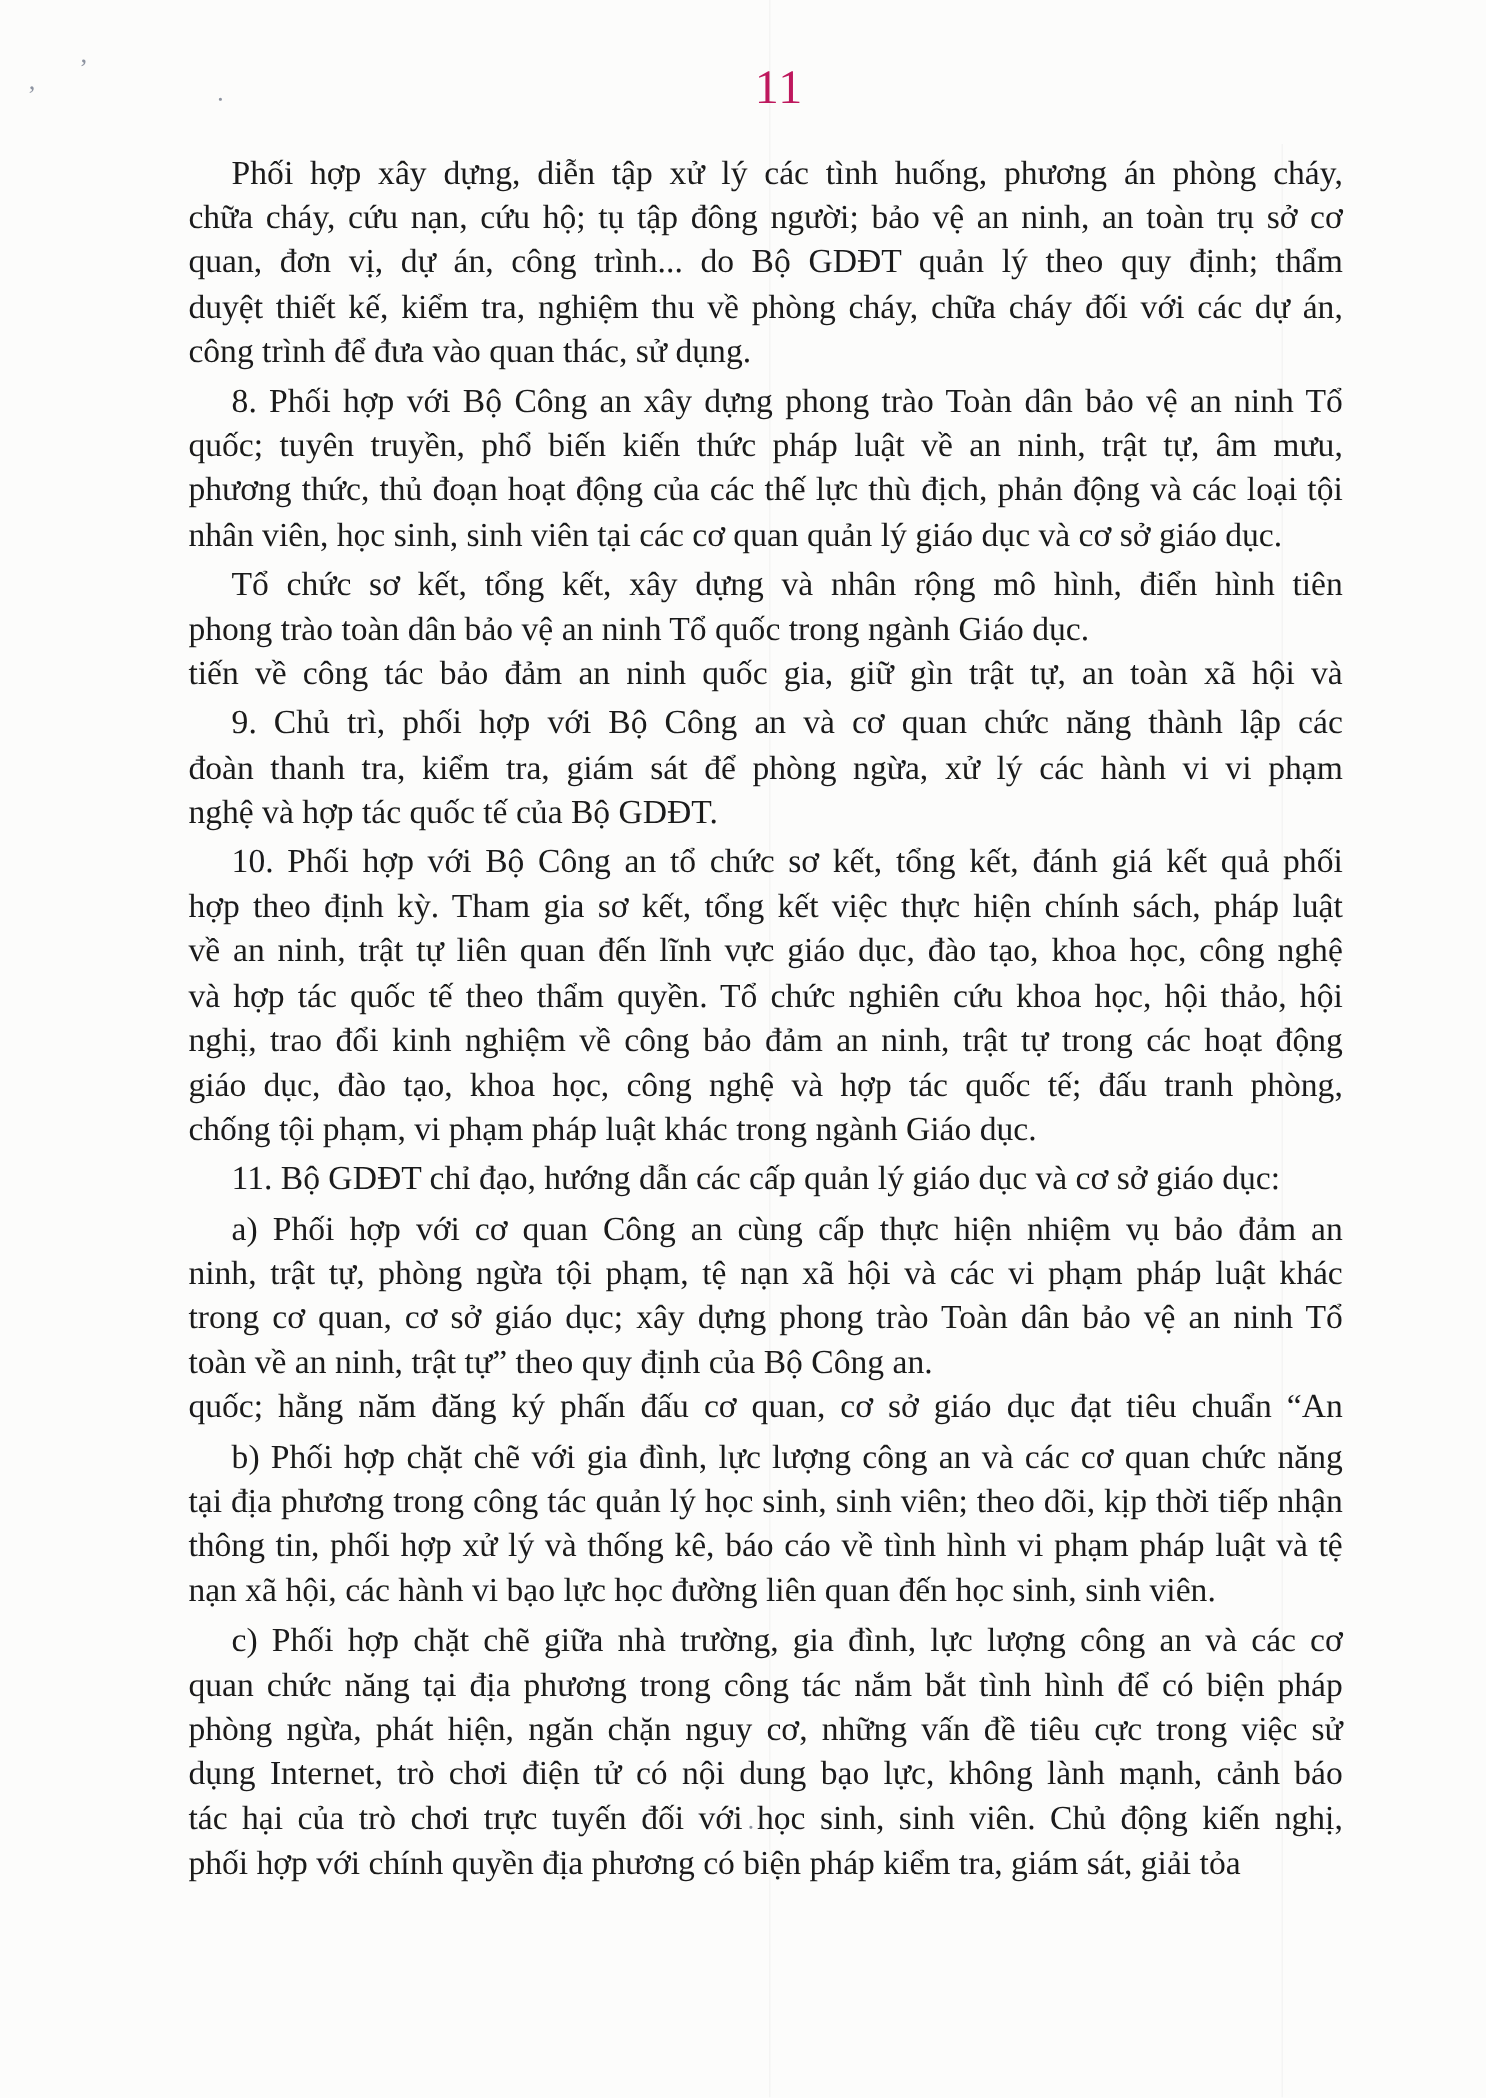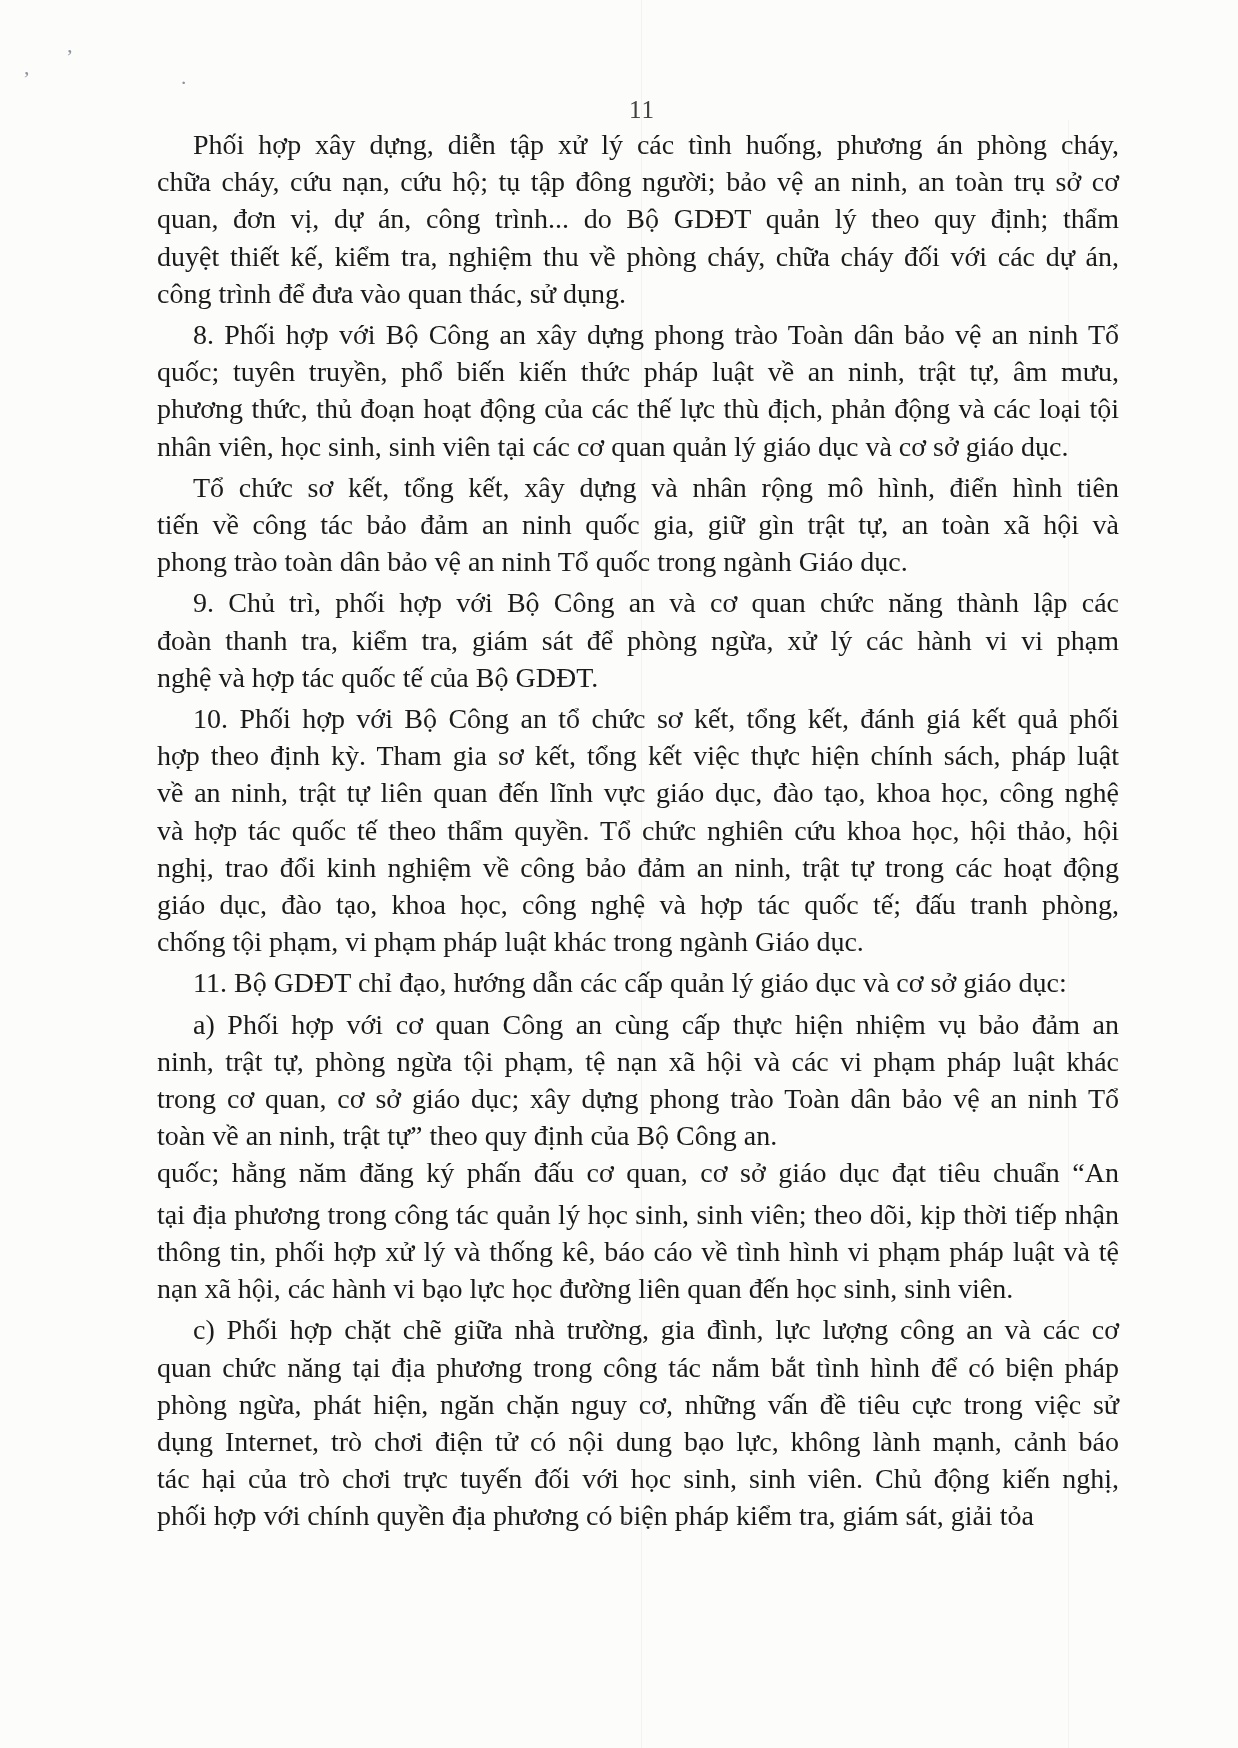--- a/index.html
+++ b/index.html
@@ -11,24 +11,23 @@
     position: relative;
     overflow: hidden;
   }
   .page {
     position: absolute; inset: 0;
     background: #fcfcfb;
   }
   .page-number {
     position: absolute;
     top: 49px; left: 629px;
-    font-size: 25px;
+    font-size: 40px;
     letter-spacing: 1px;
-    color: #404040;
-    margin-top: 47px;
+    color: #be185d;
   }
   .doc-body {
     position: absolute;
     left: 157px; top: 126px;
     width: 962px;
     font-size: 28px;
     line-height: 37.2px;
   }
   .para { margin: 0 0 4px 0; }
   .pline {
@@ -65,22 +64,22 @@
         <div class="pline last">công trình để đưa vào quan thác, sử dụng.</div>
       </div>
       <div class="para">
         <div class="pline first">8. Phối hợp với Bộ Công an xây dựng phong trào Toàn dân bảo vệ an ninh Tổ</div>
         <div class="pline">quốc; tuyên truyền, phổ biến kiến thức pháp luật về an ninh, trật tự, âm mưu,</div>
         <div class="pline">phương thức, thủ đoạn hoạt động của các thế lực thù địch, phản động và các loại tội</div>
         <div class="pline last">nhân viên, học sinh, sinh viên tại các cơ quan quản lý giáo dục và cơ sở giáo dục.</div>
       </div>
       <div class="para">
         <div class="pline first">Tổ chức sơ kết, tổng kết, xây dựng và nhân rộng mô hình, điển hình tiên</div>
+        <div class="pline last">phong trào toàn dân bảo vệ an ninh Tổ quốc trong ngành Giáo dục.</div>
         <div class="pline">tiến về công tác bảo đảm an ninh quốc gia, giữ gìn trật tự, an toàn xã hội và</div>
-        <div class="pline last">phong trào toàn dân bảo vệ an ninh Tổ quốc trong ngành Giáo dục.</div>
       </div>
       <div class="para">
         <div class="pline first">9. Chủ trì, phối hợp với Bộ Công an và cơ quan chức năng thành lập các</div>
         <div class="pline">đoàn thanh tra, kiểm tra, giám sát để phòng ngừa, xử lý các hành vi vi phạm</div>
         <div class="pline last">nghệ và hợp tác quốc tế của Bộ GDĐT.</div>
       </div>
       <div class="para">
         <div class="pline first">10. Phối hợp với Bộ Công an tổ chức sơ kết, tổng kết, đánh giá kết quả phối</div>
         <div class="pline">hợp theo định kỳ. Tham gia sơ kết, tổng kết việc thực hiện chính sách, pháp luật</div>
         <div class="pline">về an ninh, trật tự liên quan đến lĩnh vực giáo dục, đào tạo, khoa học, công nghệ</div>
@@ -93,20 +92,21 @@
         <div class="pline first last">11. Bộ GDĐT chỉ đạo, hướng dẫn các cấp quản lý giáo dục và cơ sở giáo dục:</div>
       </div>
       <div class="para">
         <div class="pline first">a) Phối hợp với cơ quan Công an cùng cấp thực hiện nhiệm vụ bảo đảm an</div>
         <div class="pline">ninh, trật tự, phòng ngừa tội phạm, tệ nạn xã hội và các vi phạm pháp luật khác</div>
         <div class="pline">trong cơ quan, cơ sở giáo dục; xây dựng phong trào Toàn dân bảo vệ an ninh Tổ</div>
         <div class="pline last">toàn về an ninh, trật tự” theo quy định của Bộ Công an.</div>
         <div class="pline">quốc; hằng năm đăng ký phấn đấu cơ quan, cơ sở giáo dục đạt tiêu chuẩn “An</div>
       </div>
       <div class="para">
+        <div class="pline first">b) Phối hợp chặt chẽ với gia đình, lực lượng công an và các cơ quan chức năng</div>
         <div class="pline">tại địa phương trong công tác quản lý học sinh, sinh viên; theo dõi, kịp thời tiếp nhận</div>
         <div class="pline">thông tin, phối hợp xử lý và thống kê, báo cáo về tình hình vi phạm pháp luật và tệ</div>
         <div class="pline last">nạn xã hội, các hành vi bạo lực học đường liên quan đến học sinh, sinh viên.</div>
       </div>
       <div class="para">
         <div class="pline first">c) Phối hợp chặt chẽ giữa nhà trường, gia đình, lực lượng công an và các cơ</div>
         <div class="pline">quan chức năng tại địa phương trong công tác nắm bắt tình hình để có biện pháp</div>
         <div class="pline">phòng ngừa, phát hiện, ngăn chặn nguy cơ, những vấn đề tiêu cực trong việc sử</div>
         <div class="pline">dụng Internet, trò chơi điện tử có nội dung bạo lực, không lành mạnh, cảnh báo</div>
         <div class="pline">tác hại của trò chơi trực tuyến đối với học sinh, sinh viên. Chủ động kiến nghị,</div>

